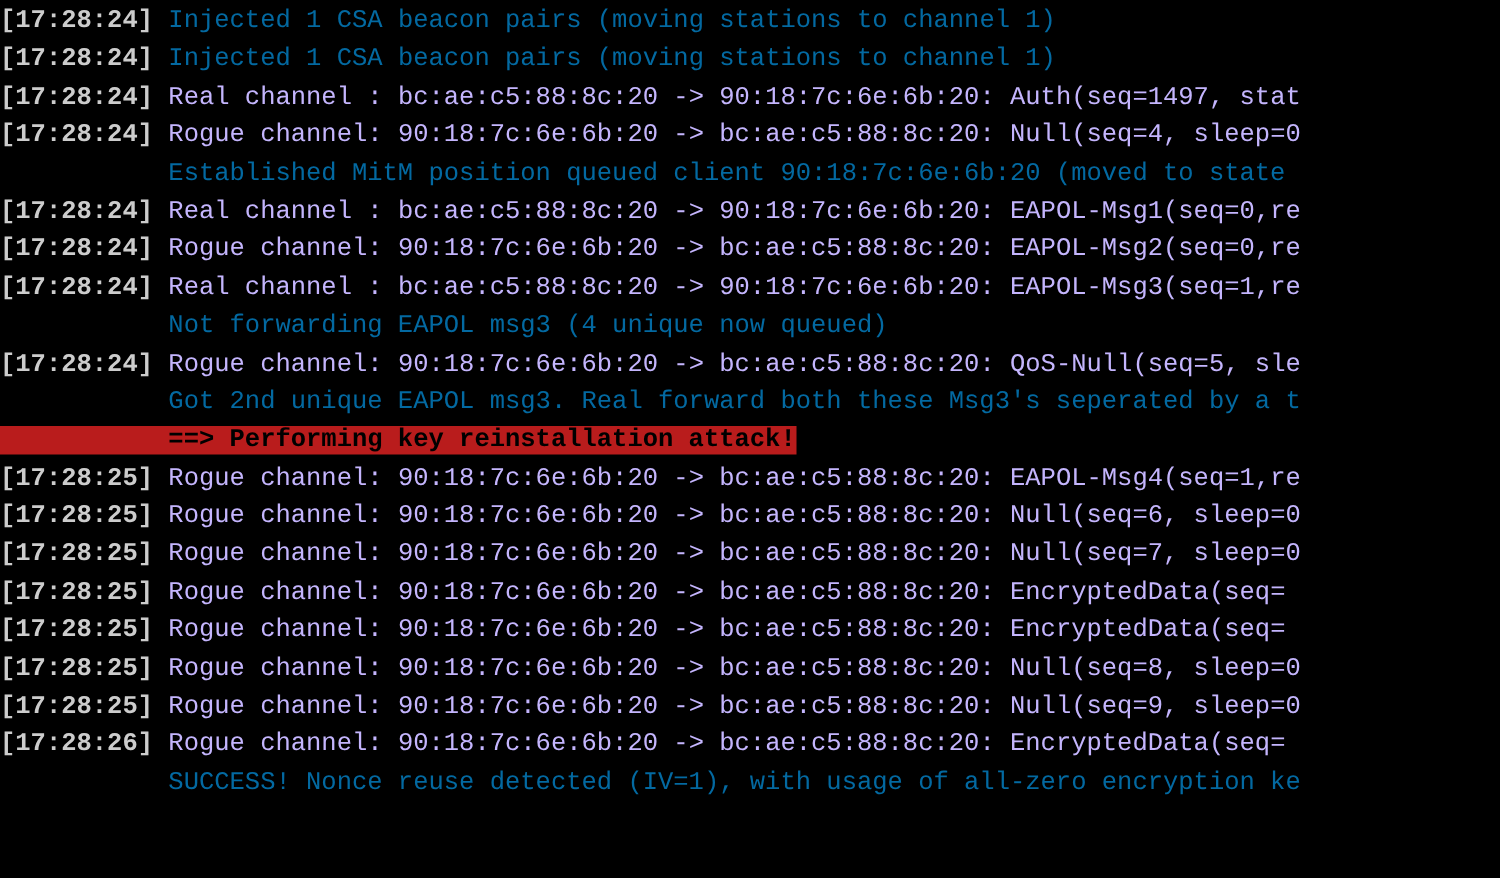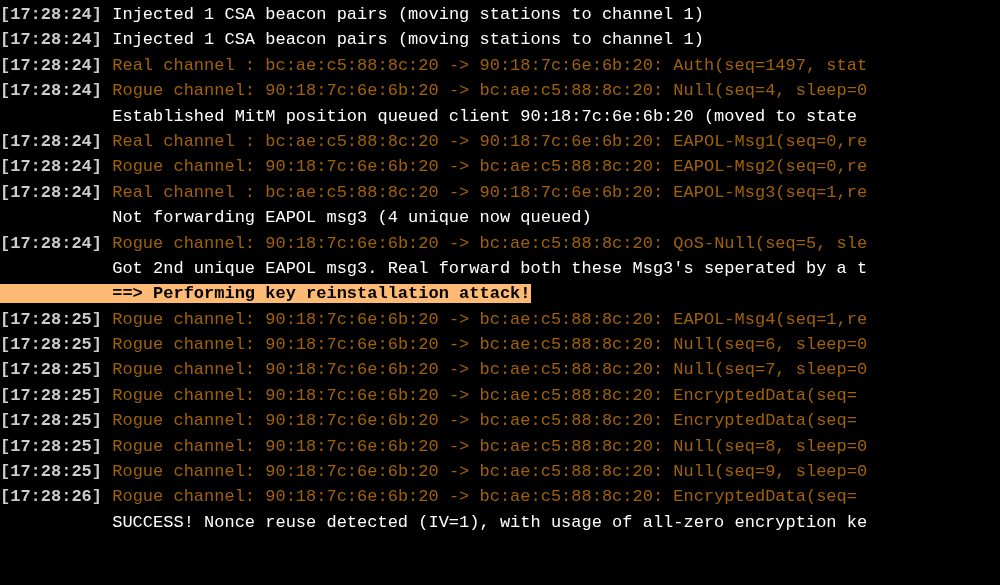--- a/index.html
+++ b/index.html
@@ -21,28 +21,28 @@
     }
     .line {
       white-space: pre;
       height: 25.4px;
     }
     .timestamp {
       color: #cccccc;
       font-weight: bold;
     }
     .white {
-      color: #a16207;
+      color: #c4b5fd;
     }
     .green {
-      color: #ffffff;
+      color: #0369a1;
       margin-top: 44px;
     }
     .highlight {
-      background-color: #fdba74;
+      background-color: #b91c1c;
       color: #000000;
       font-weight: bold;
     }
   </style>
 </head>
 <body>
 
 <div id="terminal">
     <div class="line"><span class="timestamp">[17:28:24]</span><span class="green"> Injected 1 CSA beacon pairs (moving stations to channel 1)</span></div>
     <div class="line"><span class="timestamp">[17:28:24]</span><span class="green"> Injected 1 CSA beacon pairs (moving stations to channel 1)</span></div>

